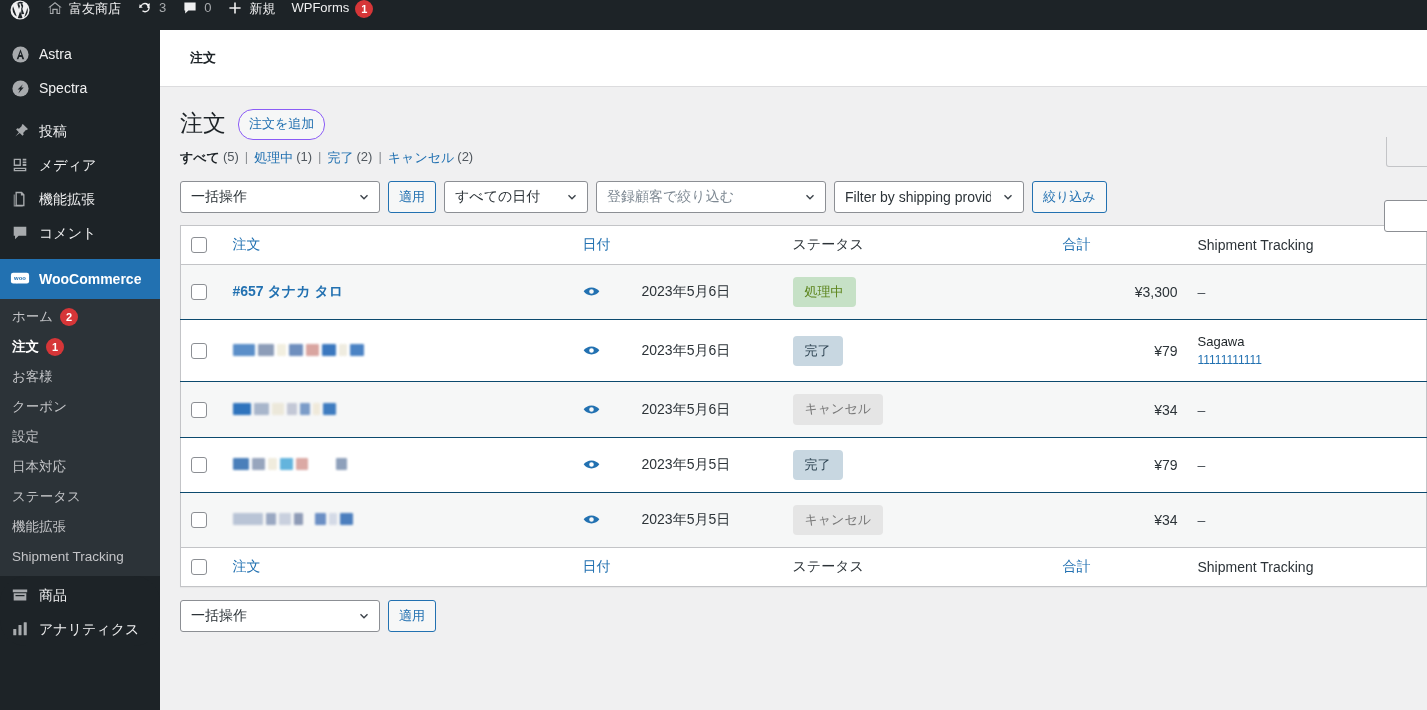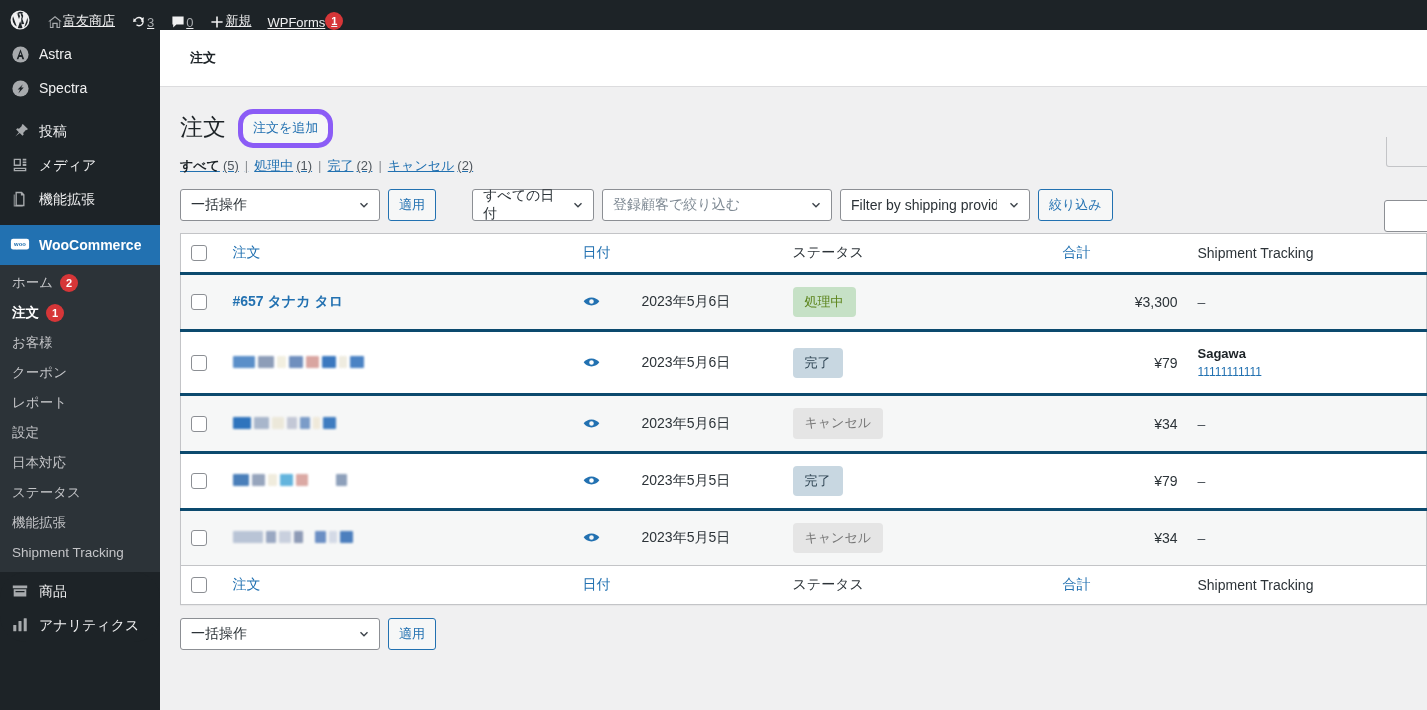--- a/index.html
+++ b/index.html
@@ -12,23 +12,23 @@
     -webkit-font-smoothing:antialiased;
   }
 
   
   #adminbar {
     position:absolute; top:0; left:0; width:1427px; height:30px;
     background:#1d2327; color:#f0f0f1;
     display:flex; align-items:center; font-size:13px;
   }
   .ab-item {
-    display:flex; align-items:flex-end; 
+    display:flex; align-items:flex-start; gap:6px;
     height:30px; padding:0 8px; color:#f0f0f1;
-    cursor:pointer; white-space:nowrap;text-decoration:underline;
+    cursor:pointer; white-space:nowrap;
   }
   .ab-item.logo { padding:0 9px 0 10px; }
   .ab-count { color:#a7aaad; font-size:13px; }
   .ab-label { font-size:13px; color:#f0f0f1; }
   .ab-badge {
     background:#d63638; color:#fff; border-radius:10px;
     min-width:18px; height:18px; padding:0 5px;
     font-size:11px; display:inline-flex; align-items:center;
     justify-content:center; font-weight:600;
   }
@@ -82,44 +82,44 @@
     display:flex; align-items:center; padding-left:30px;
   }
   #wpbody-bar .crumb { font-size:13px; font-weight:700; color:#1d2327; }
 
   #wpbody { padding:0 0 0 20px; position:relative; }
 
   .title-row { display:flex; align-items:center; gap:12px; padding:22px 0 0 0; }
   h1.page-title { font-size:23px; font-weight:400; color:#1d2327; margin:0; line-height:1.3; }
   .page-title-action {
     font-size:13px; color:#2271b1; background:#f6f7f7;
-    border:5px solid #8b5cf6; border-radius:15px;
+    border:1px solid #8b5cf6; border-radius:15px;
     padding:4px 10px; cursor:pointer; font-weight:400; line-height:1.6;
   }
 
   .subsubsub {
     list-style:none; margin:9px 0 0 0; padding:0;
     font-size:13px; color:#2271b1; display:flex; align-items:center;
   }
-  .subsubsub li { display:flex; align-items:center;text-decoration:underline; }
+  .subsubsub li { display:flex; align-items:flex-start; }
   .subsubsub a { color:#2271b1; text-decoration:none; cursor:pointer; }
   .subsubsub a.current { color:#1d2327; font-weight:600; }
   .subsubsub .cnt { color:#50575e; margin-left:3px; }
   .subsubsub .sep { color:#8c8f94; margin:0 6px; }
 
   .tablenav { display:flex; align-items:center; gap:8px; padding:14px 0 12px 0; }
   .wp-select {
     height:32px; border:1px solid #8c8f94; border-radius:3px;
     background:#fff; font-size:14px; color:#2c3338;
     display:flex; align-items:center; justify-content:space-between;
     padding:0 8px 0 10px; cursor:pointer; position:relative;
   }
   .wp-select .chev { margin-left:10px; color:#3c434a; display:flex; }
   .sel-bulk { width:200px; }
-  .sel-date  { width:122px;margin-left:28px; }
+  .sel-date  { width:144px; }
   .sel-cust  { width:230px; color:#7e8993; }
   .sel-ship  { width:190px; }
   .sel-ship .sel-txt { overflow:hidden; white-space:nowrap; }
   .wp-btn-sec {
     height:32px; border:1px solid #2271b1; border-radius:3px;
     background:#f6f7f7; color:#2271b1; font-size:13px;
     padding:0 10px; cursor:pointer; display:flex; align-items:center;
   }
 
   .search-box-partial {
@@ -149,21 +149,21 @@
   th.col-cb, td.col-cb { width:42px; padding-left:18px; padding-right:0; }
   th.col-order, td.col-order { width:350px; }
   th.col-date, td.col-date { width:210px; }
   th.col-status, td.col-status { width:270px; }
   th.col-total, td.col-total { width:135px; text-align:right; padding-right:18px; }
   th.col-track, td.col-track { padding-left:20px; }
   th a.sortable { color:#2271b1; text-decoration:none; cursor:pointer; }
 
   table.wp-list-table tbody td {
     padding:12px 10px; vertical-align:middle;
-    border-top:3px solid #0c4a6e; color:#2c3338;
+    border-top:1px solid #0c4a6e; color:#2c3338;
   }
   tbody tr:nth-child(odd)  { background:#f6f7f7; }
   tbody tr:nth-child(even) { background:#fff; }
 
   .cb-box {
     width:16px; height:16px; border:1px solid #8c8f94;
     border-radius:3px; background:#fff; cursor:pointer; display:block;
   }
   .order-link { color:#2271b1; font-weight:700; text-decoration:none; cursor:pointer; }
   .preview-ico { color:#2271b1; cursor:pointer; display:inline-flex; }
@@ -171,21 +171,21 @@
   .date-cell .dt { margin-left:42px; color:#2c3338; }
 
   .status-badge {
     display:inline-block; padding:6px 12px; border-radius:4px;
     font-size:13px; line-height:1.4; white-space:nowrap;
   }
   .st-processing { background:#c6e1c6; color:#5b841b; }
   .st-completed  { background:#c8d7e1; color:#2e4453; }
   .st-cancelled  { background:#e5e5e5; color:#777; }
 
-  .track-provider { font-weight:700; color:#1d2327; font-size:13px; line-height:1.5; }
+  .track-provider { font-weight:400; color:#1d2327; font-size:13px; line-height:1.5; }
   .track-number { color:#2271b1; font-size:12px; cursor:pointer; line-height:1.5; }
   .dash { color:#50575e; }
 
   
   .redacted { display:inline-flex; align-items:center; gap:3px; height:13px; filter:blur(1.1px); }
   .redacted i { display:block; height:12px; border-radius:1px; }
 
   .tablenav-bottom { display:flex; align-items:center; gap:8px; padding:13px 0 0 0; }
 </style>
 </head>
@@ -285,20 +285,28 @@
   <div class="menu-top">
     <span class="m-ico">
       <svg width="18" height="18" viewBox="0 0 20 20" fill="#a7aaad">
           <path d="M5 2h7l3 3v13H5V2zm1.5 1.5v13h7V6h-2.5V3.5h-4.5z"></path>
           <path d="M3 5h1.2v12H13v1.2H3V5z" opacity=".8"></path>
         </svg>
     </span>
     <span class="m-label">機能拡張</span>
   </div>
 
+  <div class="menu-top">
+    <span class="m-ico">
+      <svg width="18" height="18" viewBox="0 0 20 20" fill="#a7aaad">
+          <path d="M3 3h14v10H8.5L4.5 17v-4H3V3z"></path>
+        </svg>
+    </span>
+    <span class="m-label">コメント</span>
+  </div>
 
   <div class="menu-sep"></div>
 
   <div class="menu-top current woo">
     <span class="m-ico">
       <svg width="20" height="20" viewBox="0 0 22 22">
           <rect x="1" y="4" width="20" height="12" rx="2.5" fill="#fff"></rect>
           <path d="M7 16.5 9 13h2l-4 3.5z" fill="#fff"></path>
           <text x="11" y="12.6" font-size="6.5" font-family="Liberation Sans, sans-serif" font-weight="bold" fill="#2271b1" text-anchor="middle">woo</text>
         </svg>
@@ -313,23 +321,20 @@
     </div>
     <div class="submenu-item current">
       <span>注文</span>
       <span class="sub-badge">1</span>
     </div>
     <div class="submenu-item">
       <span>お客様</span>
     </div>
     <div class="submenu-item">
       <span>クーポン</span>
-    </div>
-    <div class="submenu-item">
-      <span>レポート</span>
     </div>
     <div class="submenu-item">
       <span>設定</span>
     </div>
     <div class="submenu-item">
       <span>日本対応</span>
     </div>
     <div class="submenu-item">
       <span>ステータス</span>
     </div>

